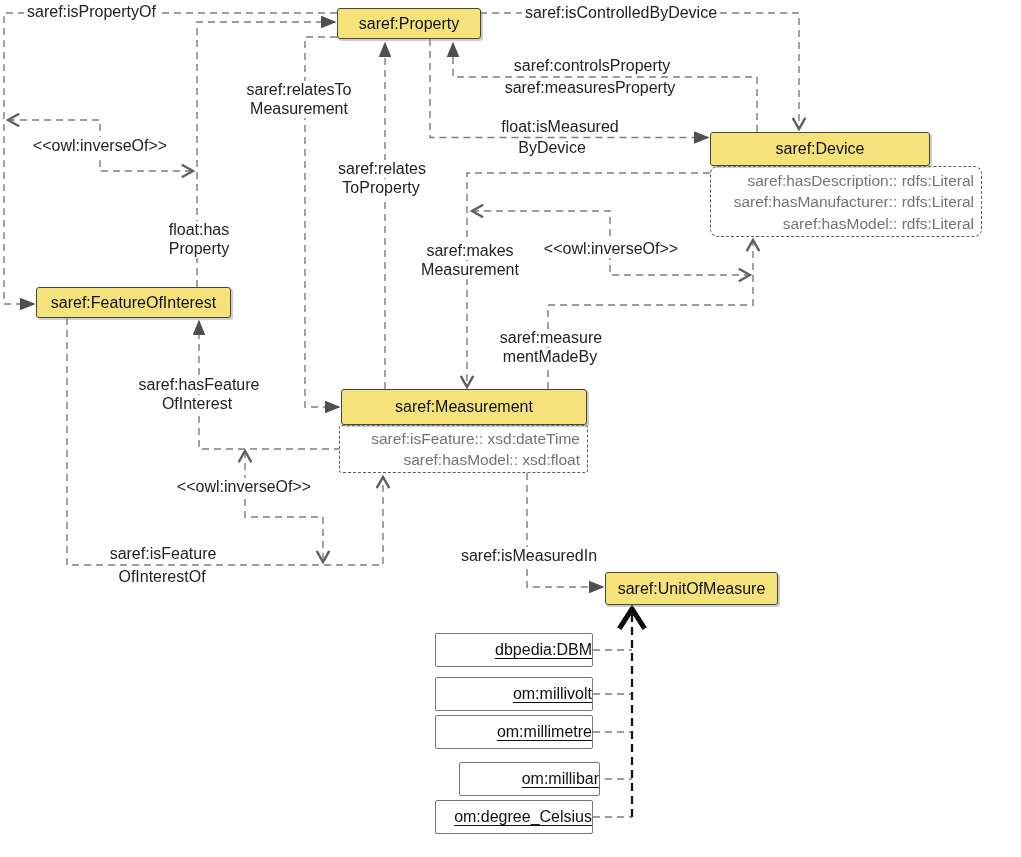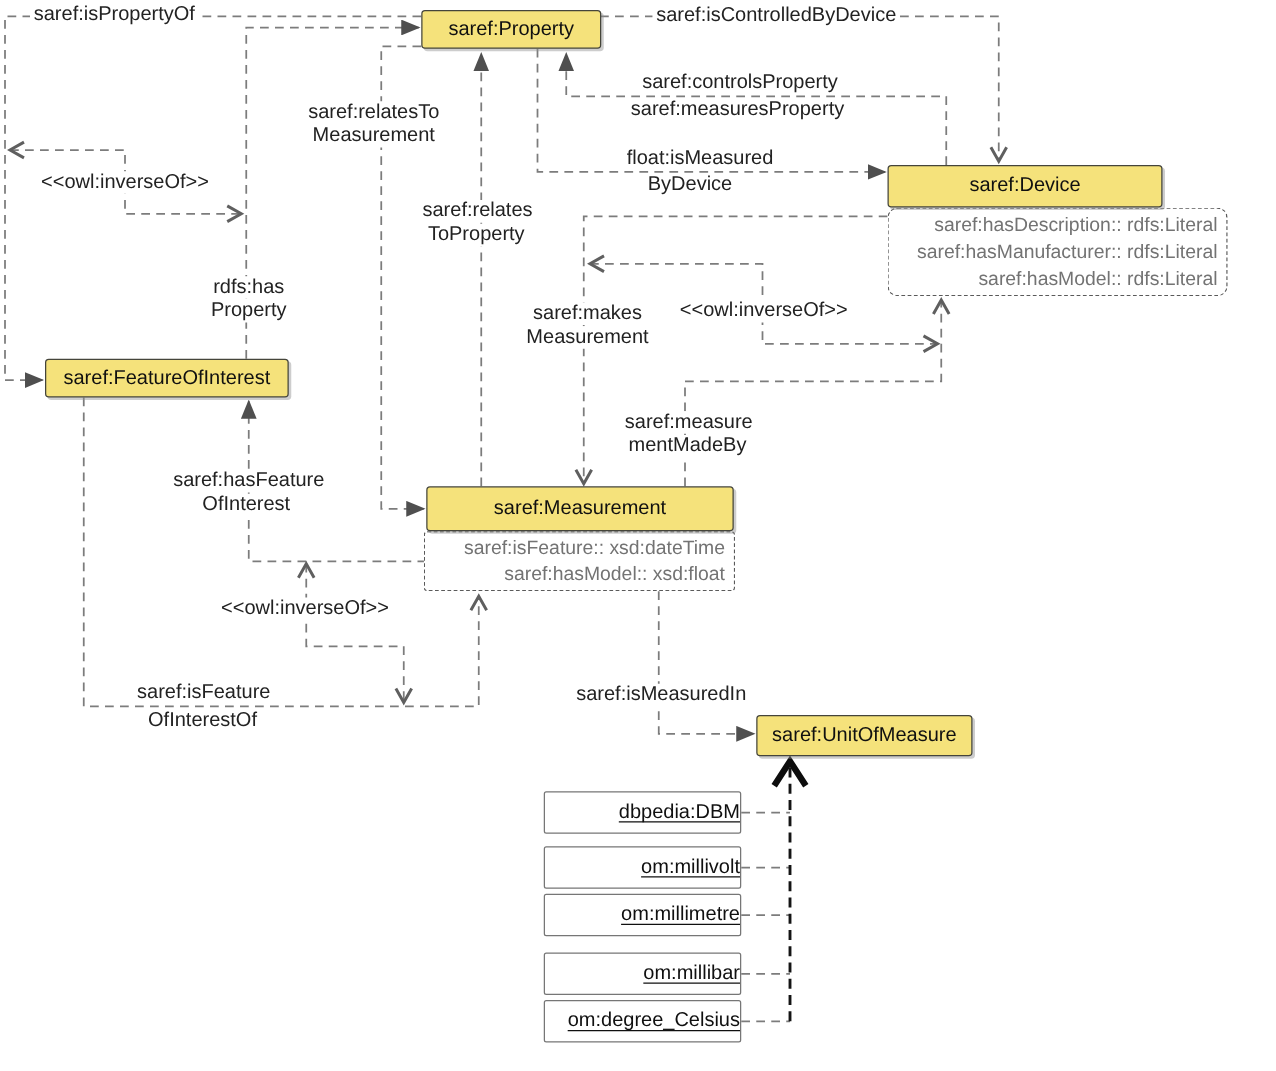--- a/index.html
+++ b/index.html
@@ -79,21 +79,21 @@
     </g>
     <polyline points="632,817 632,609" fill="none" stroke="#141414" stroke-width="2.3" stroke-dasharray="8 5" marker-end="url(#chevb)"></polyline>
   </svg>
 
   <div class="lbl" style="left:24px;top:3px">saref:isPropertyOf</div>
   <div class="lbl c" style="left:100px;top:137px">&lt;&lt;owl:inverseOf&gt;&gt;</div>
   <div class="lbl c" style="left:299px;top:81px">saref:relatesTo</div>
   <div class="lbl c" style="left:299px;top:100px">Measurement</div>
   <div class="lbl c" style="left:382px;top:160px">saref:relates</div>
   <div class="lbl c" style="left:381px;top:179px">ToProperty</div>
-  <div class="lbl c" style="left:199px;top:221px">rdfs:has</div>
+  <div class="lbl c" style="left:199px;top:221px">float:has</div>
   <div class="lbl c" style="left:199px;top:240px">Property</div>
   <div class="lbl c" style="left:621px;top:4px">saref:isControlledByDevice</div>
   <div class="lbl c" style="left:592px;top:57px">saref:controlsProperty</div>
   <div class="lbl c" style="left:590px;top:79px">saref:measuresProperty</div>
   <div class="lbl c" style="left:560px;top:118px">float:isMeasured</div>
   <div class="lbl c" style="left:552px;top:139px">ByDevice</div>
   <div class="lbl c" style="left:470px;top:242px">saref:makes</div>
   <div class="lbl c" style="left:470px;top:261px">Measurement</div>
   <div class="lbl c" style="left:611px;top:240px">&lt;&lt;owl:inverseOf&gt;&gt;</div>
   <div class="lbl c" style="left:551px;top:329px">saref:measure</div>
@@ -126,20 +126,20 @@
 
   <div class="inst" style="left:435px;top:633px;width:158px;height:34px">
     <span>dbpedia:DBM</span>
   </div>
   <div class="inst" style="left:435px;top:677px;width:158px;height:34px">
     <span>om:millivolt</span>
   </div>
   <div class="inst" style="left:435px;top:715px;width:158px;height:34px">
     <span>om:millimetre</span>
   </div>
-  <div class="inst" style="left:435px;top:762px;width:158px;height:34px">
+  <div class="inst" style="left:459px;top:762px;width:141px;height:34px">
     <span>om:millibar</span>
   </div>
   <div class="inst" style="left:435px;top:800px;width:158px;height:34px">
     <span>om:degree_Celsius</span>
   </div>
 
 </div>
 
 </body></html>

